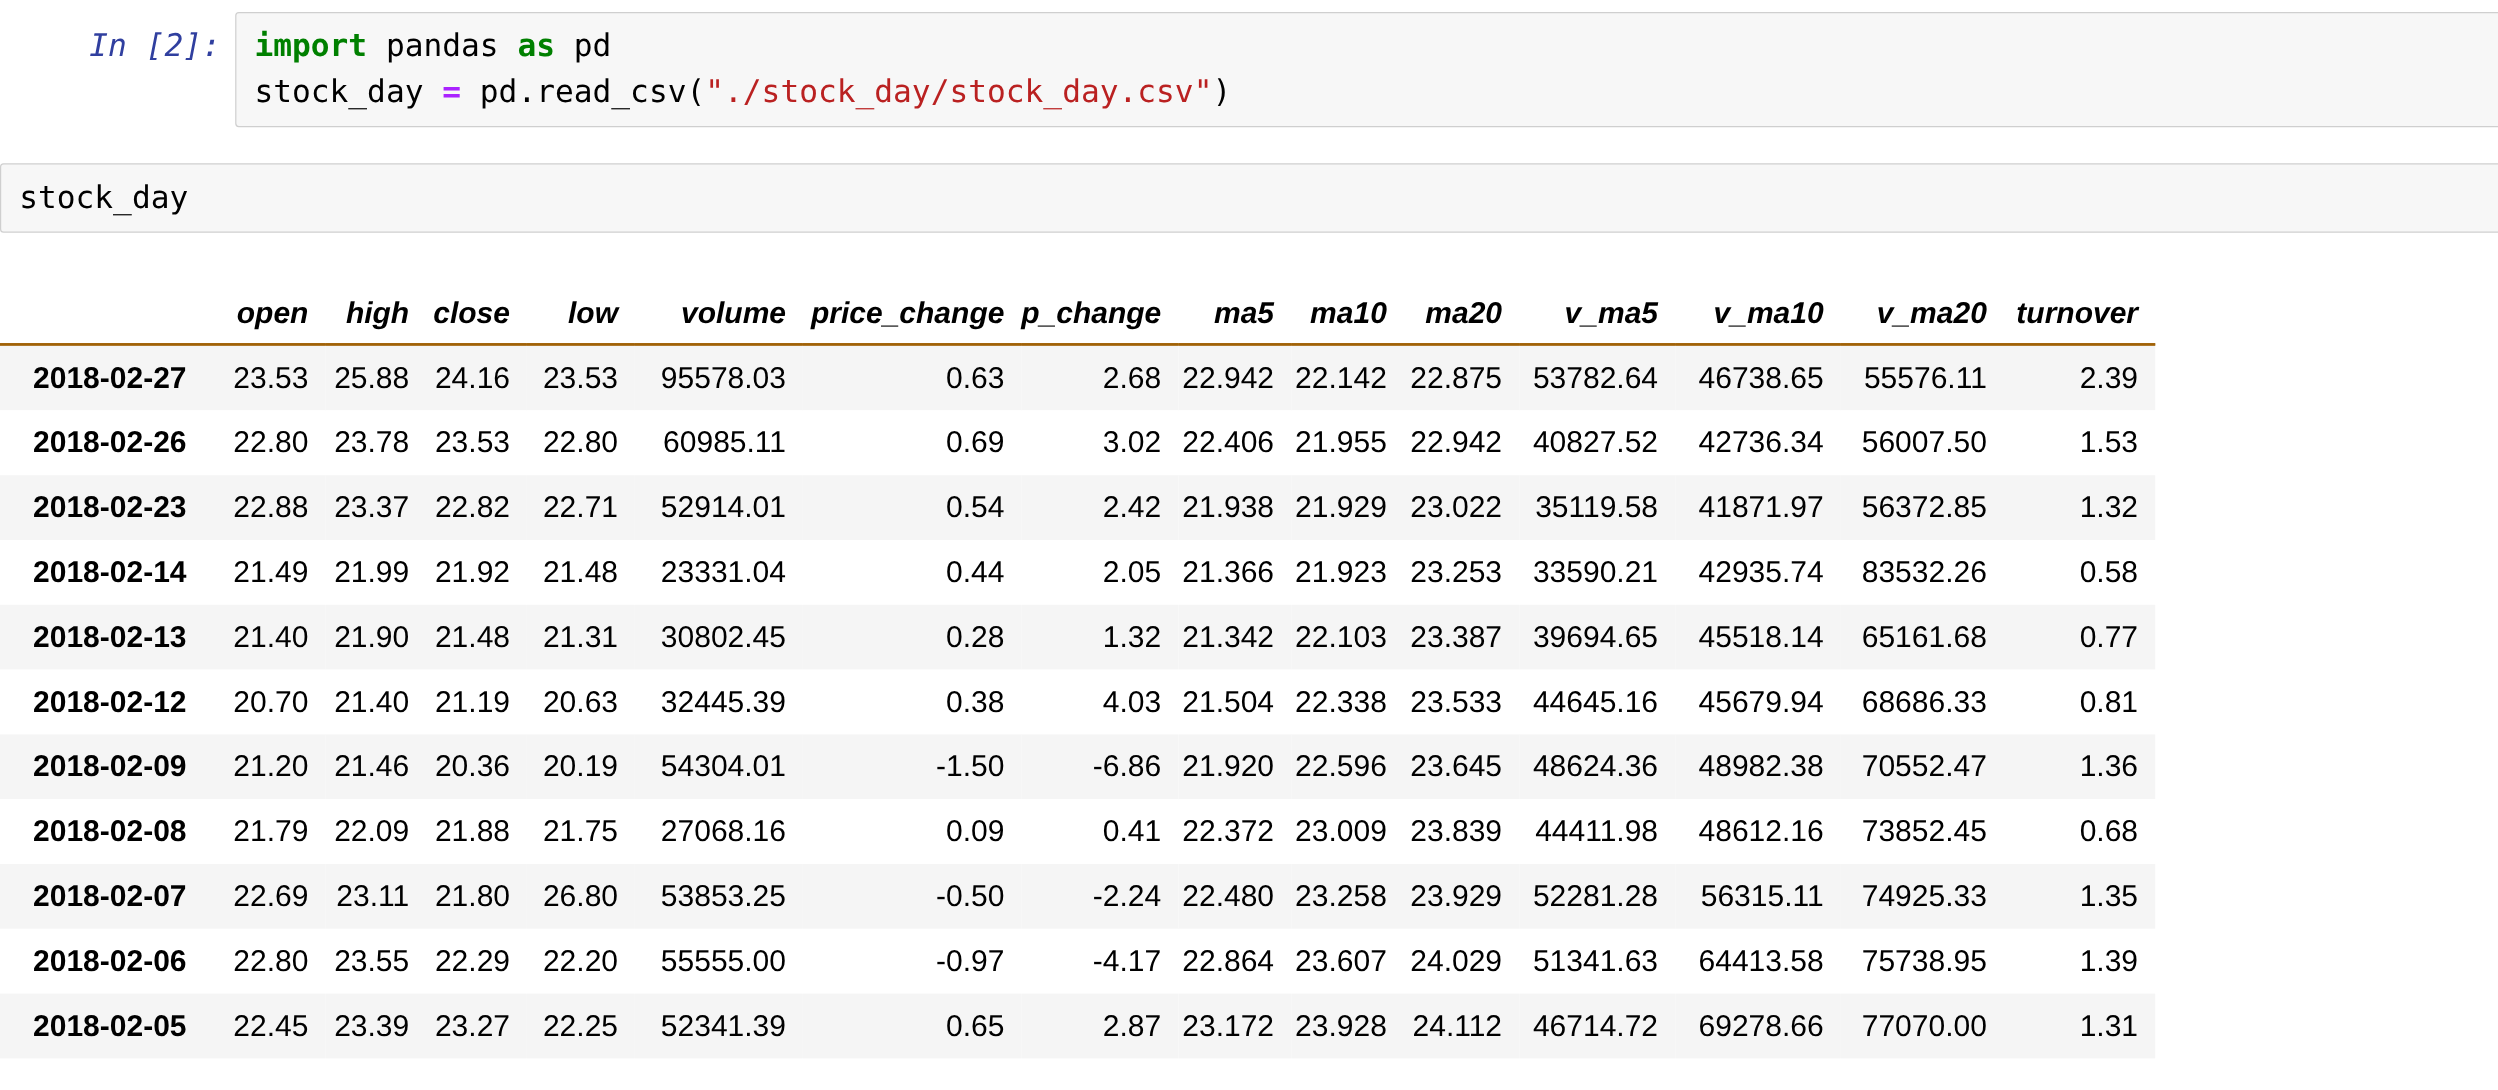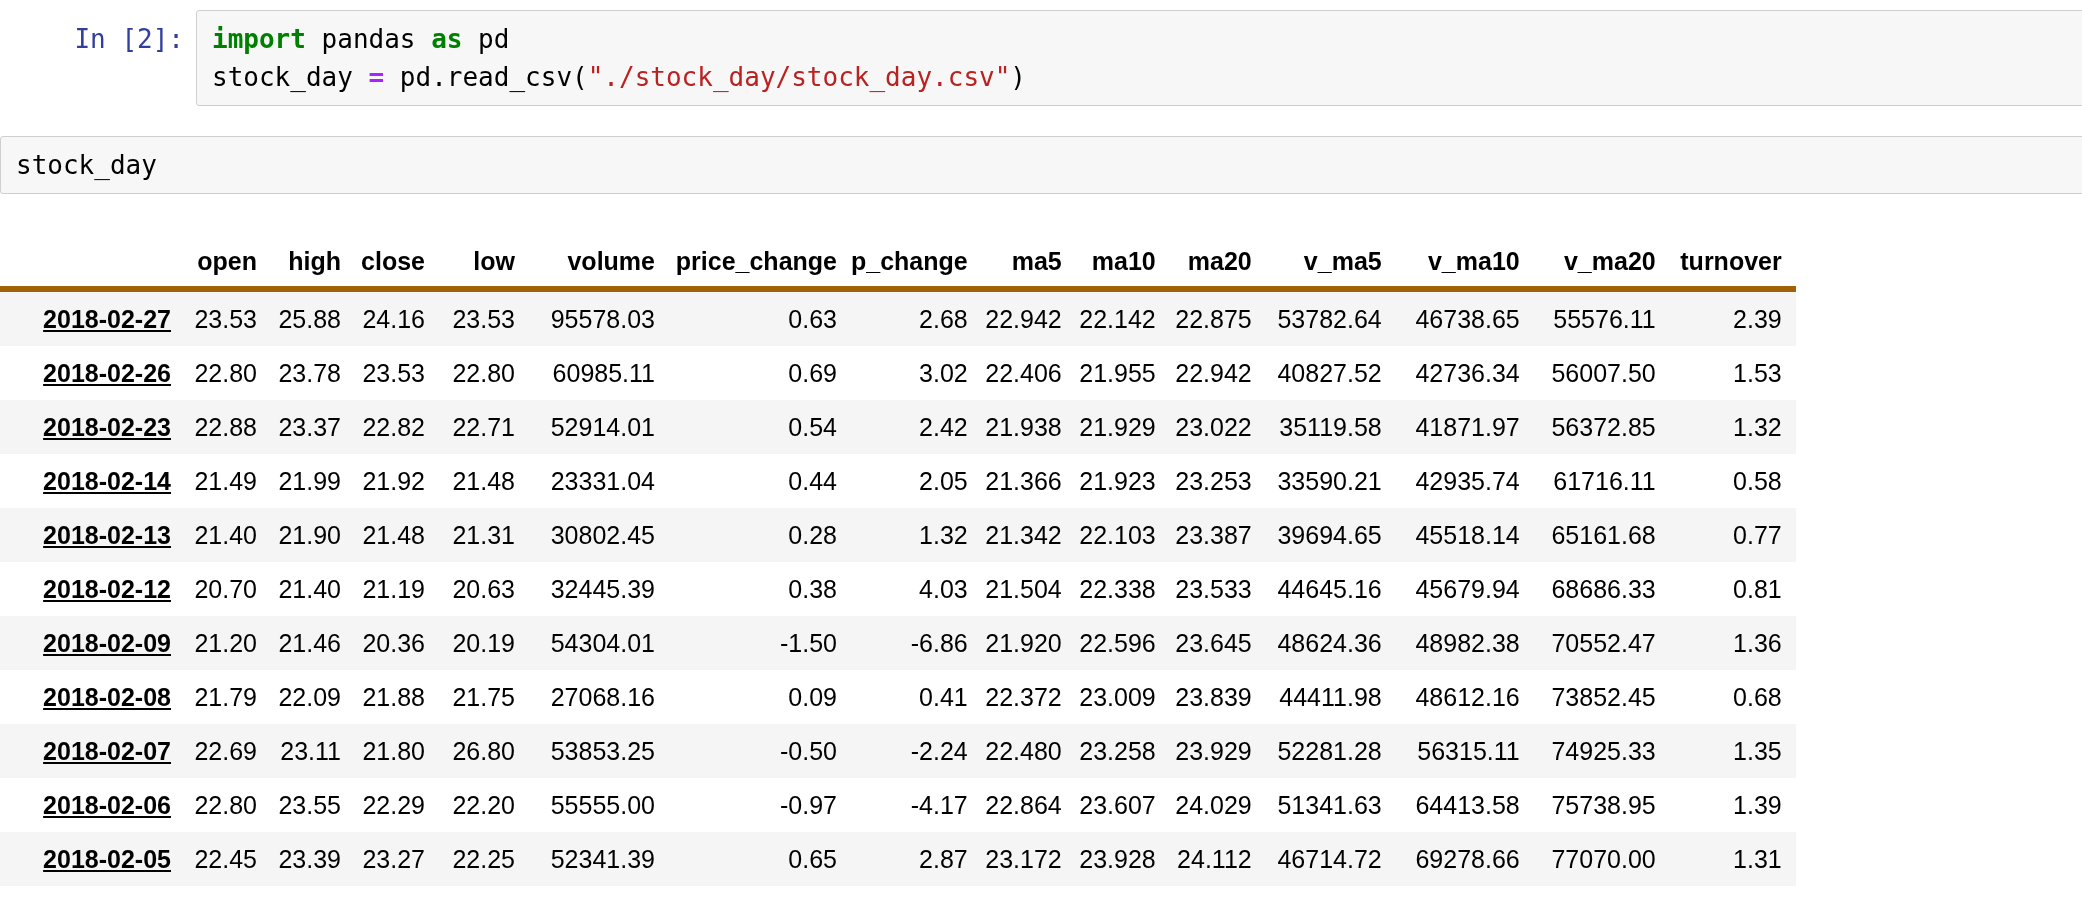--- a/index.html
+++ b/index.html
@@ -17,20 +17,21 @@
 
   .prompt {
     flex: 0 0 196px;
     width: 196px;
     text-align: right;
     padding: 10px 12px 0 0;
     font-family: "DejaVu Sans Mono", "Liberation Mono", monospace;
     font-size: 26px;
     line-height: 38px;
     white-space: nowrap;
+    font-style: italic;
   }
   .prompt.in  { color: var(--in-prompt, #303F9F); }
   .prompt.outp { color: var(--out-prompt, #D84315); padding-top: 6px; }
 
   .input-area {
     flex: 1 1 auto;
     background: var(--cell-bg, #F7F7F7);
     border: 1px solid var(--cell-border, #CFCFCF);
     border-radius: 3px;
     padding: 9px 0 9px 15px;
@@ -56,30 +57,30 @@
     border: none;
     font-size: 25px;
     line-height: 30px;
     color: #000;
     white-space: nowrap;
   }
   table.dataframe thead th {
     font-weight: bold;
     text-align: right;
     padding: 8px 14px 10px 0;
-    border-bottom: 6px solid #a16207;
+    border-bottom: 2px solid #a16207;
     vertical-align: bottom;
+    font-style: italic;
   }
   table.dataframe thead th.idx { text-align: left; padding-left: 12px; }
   table.dataframe tbody th {
     font-weight: bold;
-    text-align: right;
+    text-align: center;
     padding: 12px 14px 12px 12px;
     vertical-align: middle;
-    text-decoration: underline;
   }
   table.dataframe tbody td {
     text-align: right;
     padding: 12px 14px 12px 0;
     vertical-align: middle;
   }
   table.dataframe tbody tr:nth-child(odd) { background: var(--stripe, #F5F5F5); }
   table.dataframe tbody tr:nth-child(even) { background: #ffffff; }
 </style>
 </head>
@@ -198,21 +199,21 @@
               <td>21.92</td>
               <td>21.48</td>
               <td>23331.04</td>
               <td>0.44</td>
               <td>2.05</td>
               <td>21.366</td>
               <td>21.923</td>
               <td>23.253</td>
               <td>33590.21</td>
               <td>42935.74</td>
-              <td>61716.11</td>
+              <td>83532.26</td>
               <td>0.58</td>
             </tr>
             <tr>
               <th>2018-02-13</th>
               <td>21.40</td>
               <td>21.90</td>
               <td>21.48</td>
               <td>21.31</td>
               <td>30802.45</td>
               <td>0.28</td>

